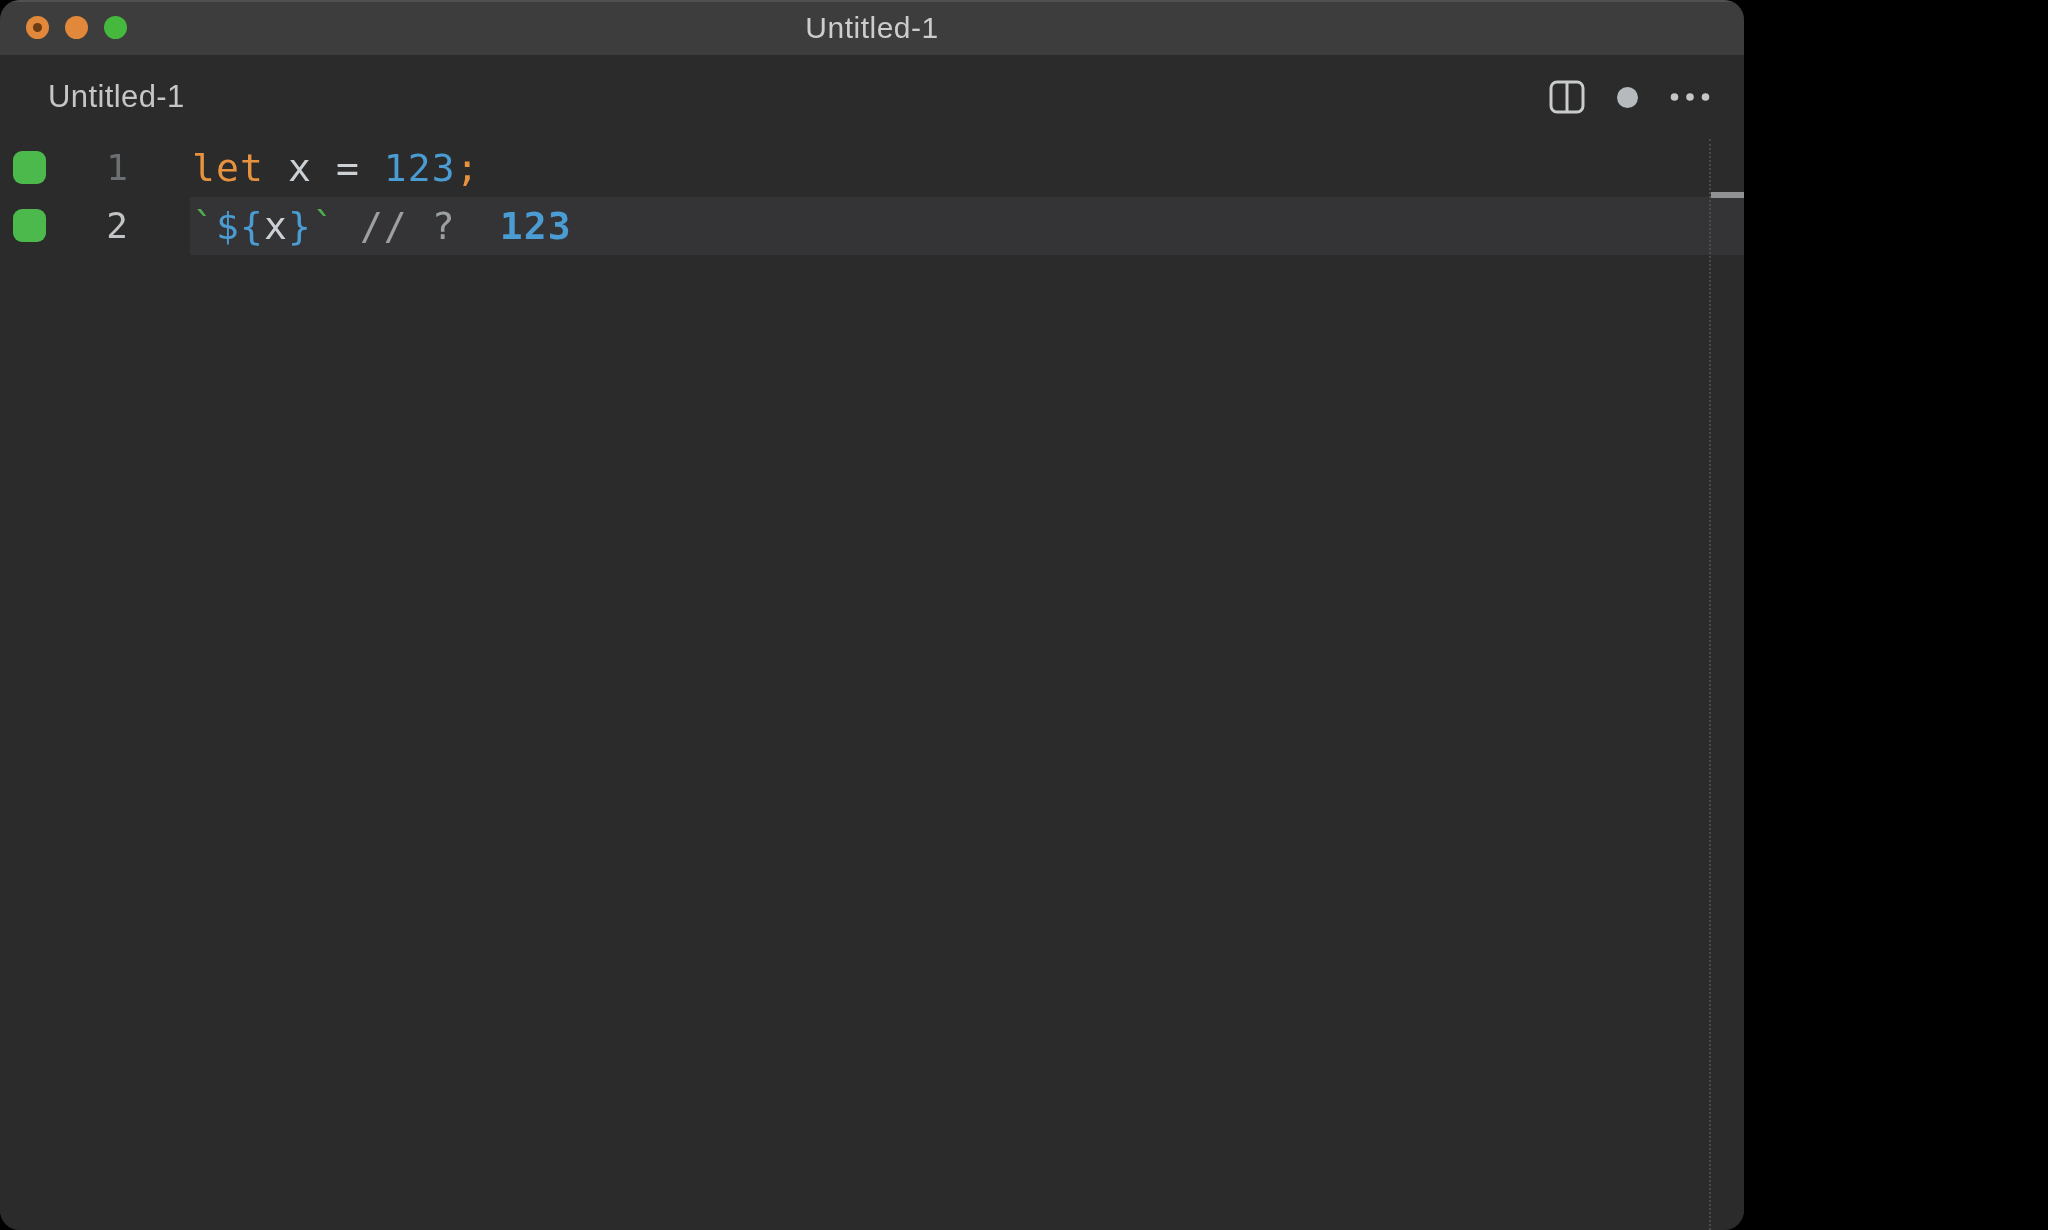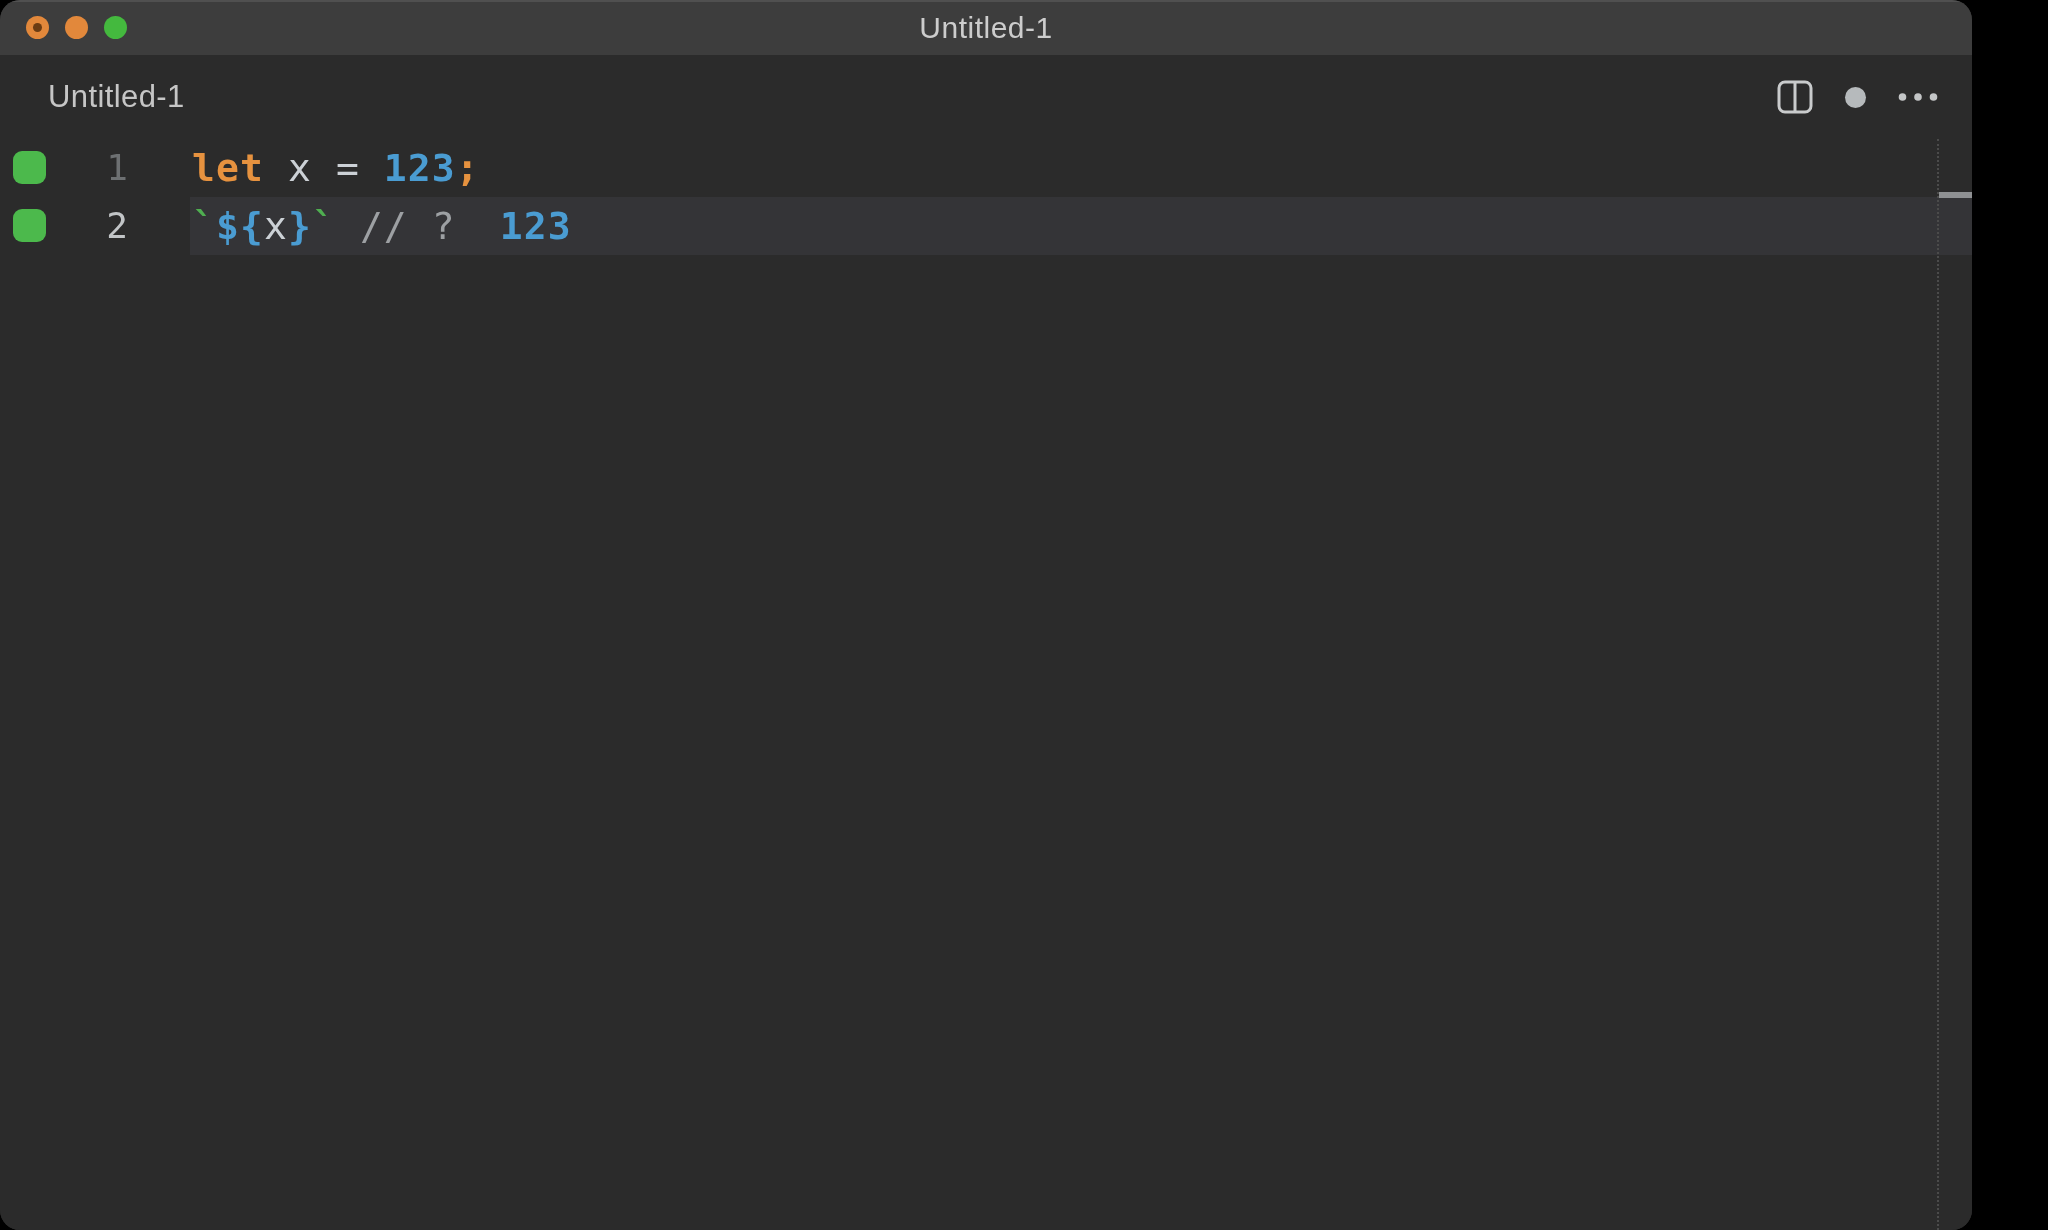--- a/index.html
+++ b/index.html
@@ -1,17 +1,17 @@
 <!DOCTYPE html>
 <html><head>
 <meta charset="utf-8">
 <style>
   html,body{margin:0;padding:0;background:#000;}
   .window{
-    position:relative;width:1972px;height:1230px;background:#2b2b2b;
+    position:relative;width:1744px;height:1230px;background:#2b2b2b;
     border-radius:20px;overflow:hidden;
     font-family:"Liberation Sans","DejaVu Sans",sans-serif;
   }
   
   .titlebar{
     position:relative;height:55px;background:#3d3d3d;
     display:flex;align-items:center;justify-content:center;
     box-shadow:inset 0 2px 0 rgba(255,255,255,0.10);
   }
   .titlebar-title{font-size:30px;color:#cdcdcd;letter-spacing:.5px;}
@@ -50,21 +50,21 @@
   .lineno{
     position:absolute;left:0;top:0;width:128px;height:58px;line-height:58px;
     text-align:right;font-family:"DejaVu Sans Mono","Liberation Mono",monospace;
     font-size:36px;z-index:1;
   }
   .codeline{
     position:absolute;left:192px;top:0;height:58px;line-height:58px;
     font-family:"DejaVu Sans Mono","Liberation Mono",monospace;
     font-size:38px;letter-spacing:1.1px;white-space:pre;z-index:1;
   }
-  .tok.b{font-weight:700;}
+  .tok.b{font-weight:400;}
   .inline-value{margin-left:44px;font-weight:700;}
   
   .overview-ruler{
     position:absolute;top:0;bottom:0;right:0;width:33px;
     border-left:2px dotted #4b4b4b;z-index:2;
   }
   .ruler-cursor-marker{
     position:absolute;left:0;right:0;top:53px;height:6px;background:#8f9193;
   }
 </style>

